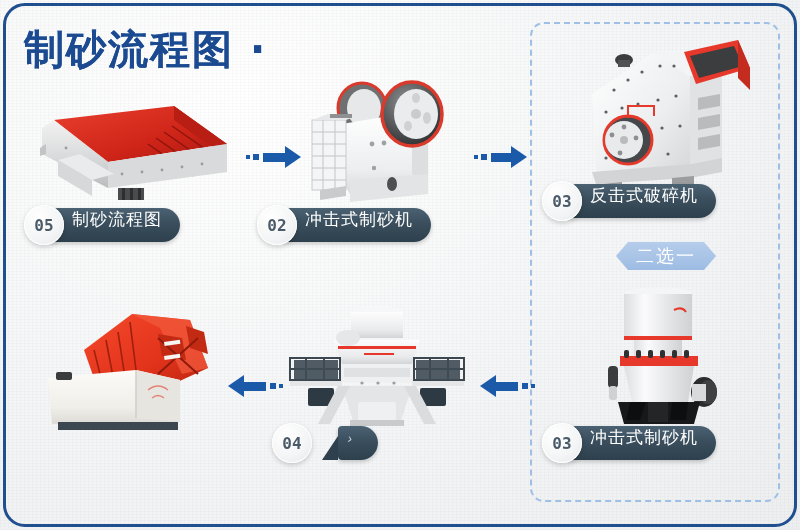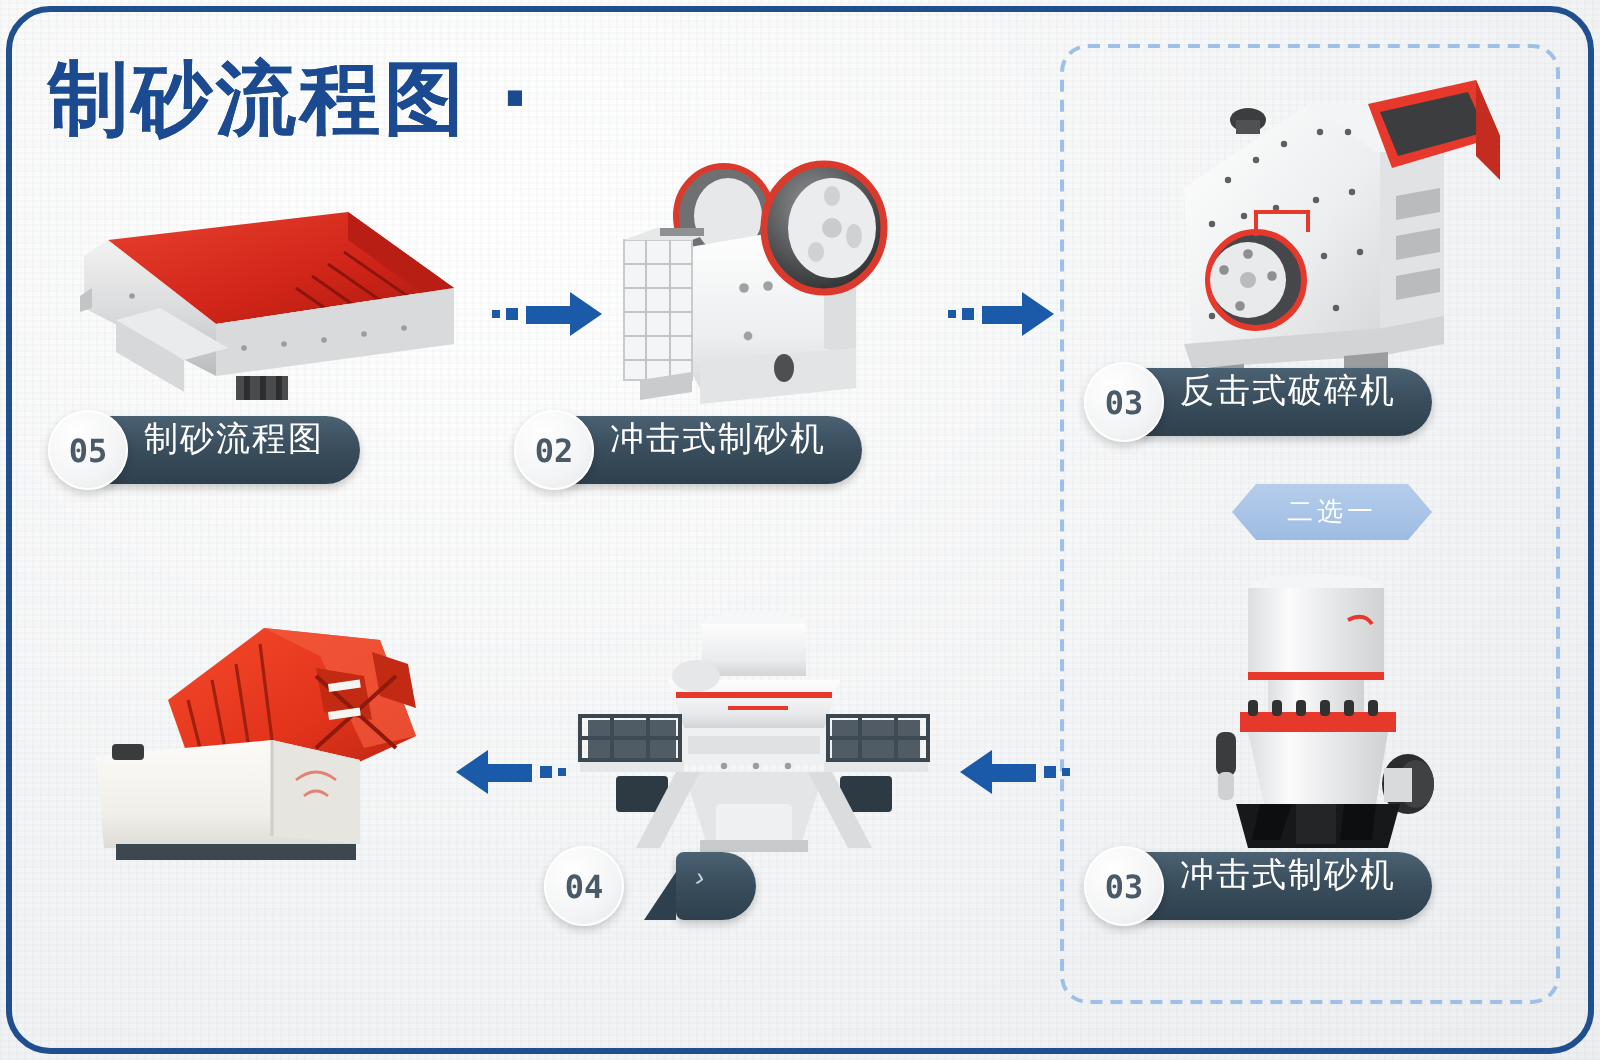--- a/index.html
+++ b/index.html
@@ -94,21 +94,21 @@
   .arrow.left{flex-direction:row-reverse;}
   .arrow.left .d1{margin-right:0;margin-left:3px;}
   .arrow.left .d2{margin-right:0;margin-left:4px;}
   .arrow.left .head{border-right:16px solid #1b5aa8;border-left:none;}
   
   #choose{
     position:absolute;left:616px;top:242px;width:100px;height:28px;
     background:linear-gradient(180deg,#b6cdeb 0%,#9dbce3 100%);
     clip-path:polygon(12% 0%,88% 0%,100% 50%,88% 100%,12% 100%,0% 50%);
     display:flex;align-items:center;justify-content:center;
-    color:#ffffff;font-size:13px;letter-spacing:2px;
+    color:#ffffff;font-size:18px;letter-spacing:2px;
   }
   
   svg{display:block;}
 </style>
 </head>
 <body>
 
 <div id="page">
   <div id="texture"></div>
   <div id="outer-border"></div>

